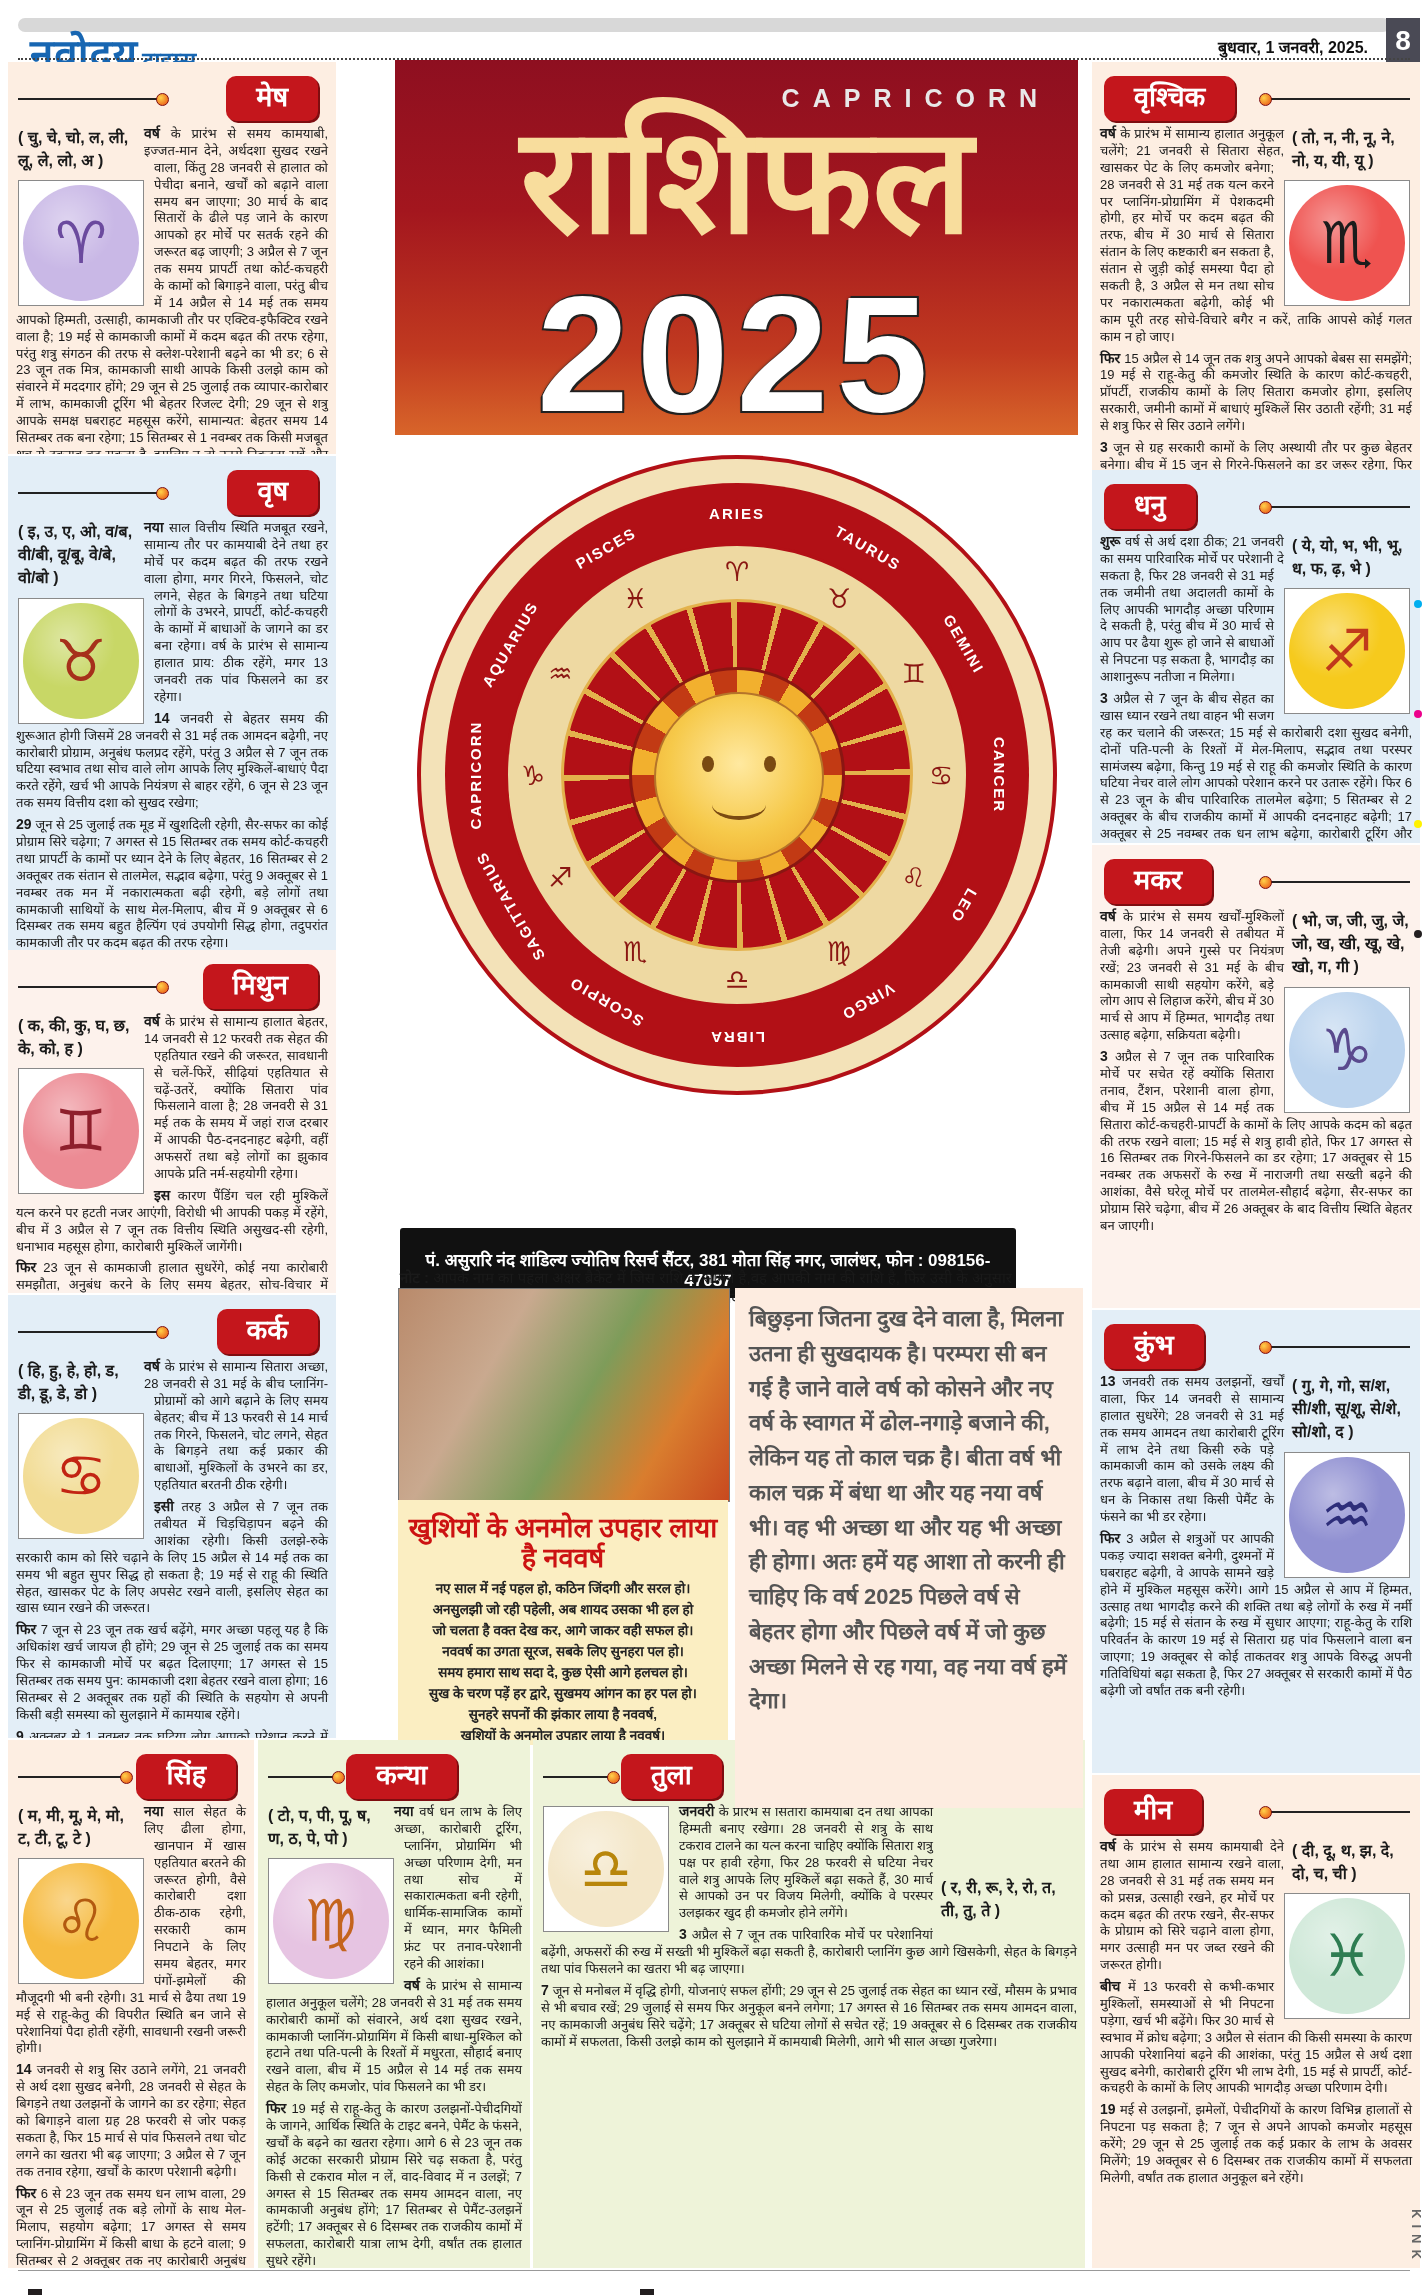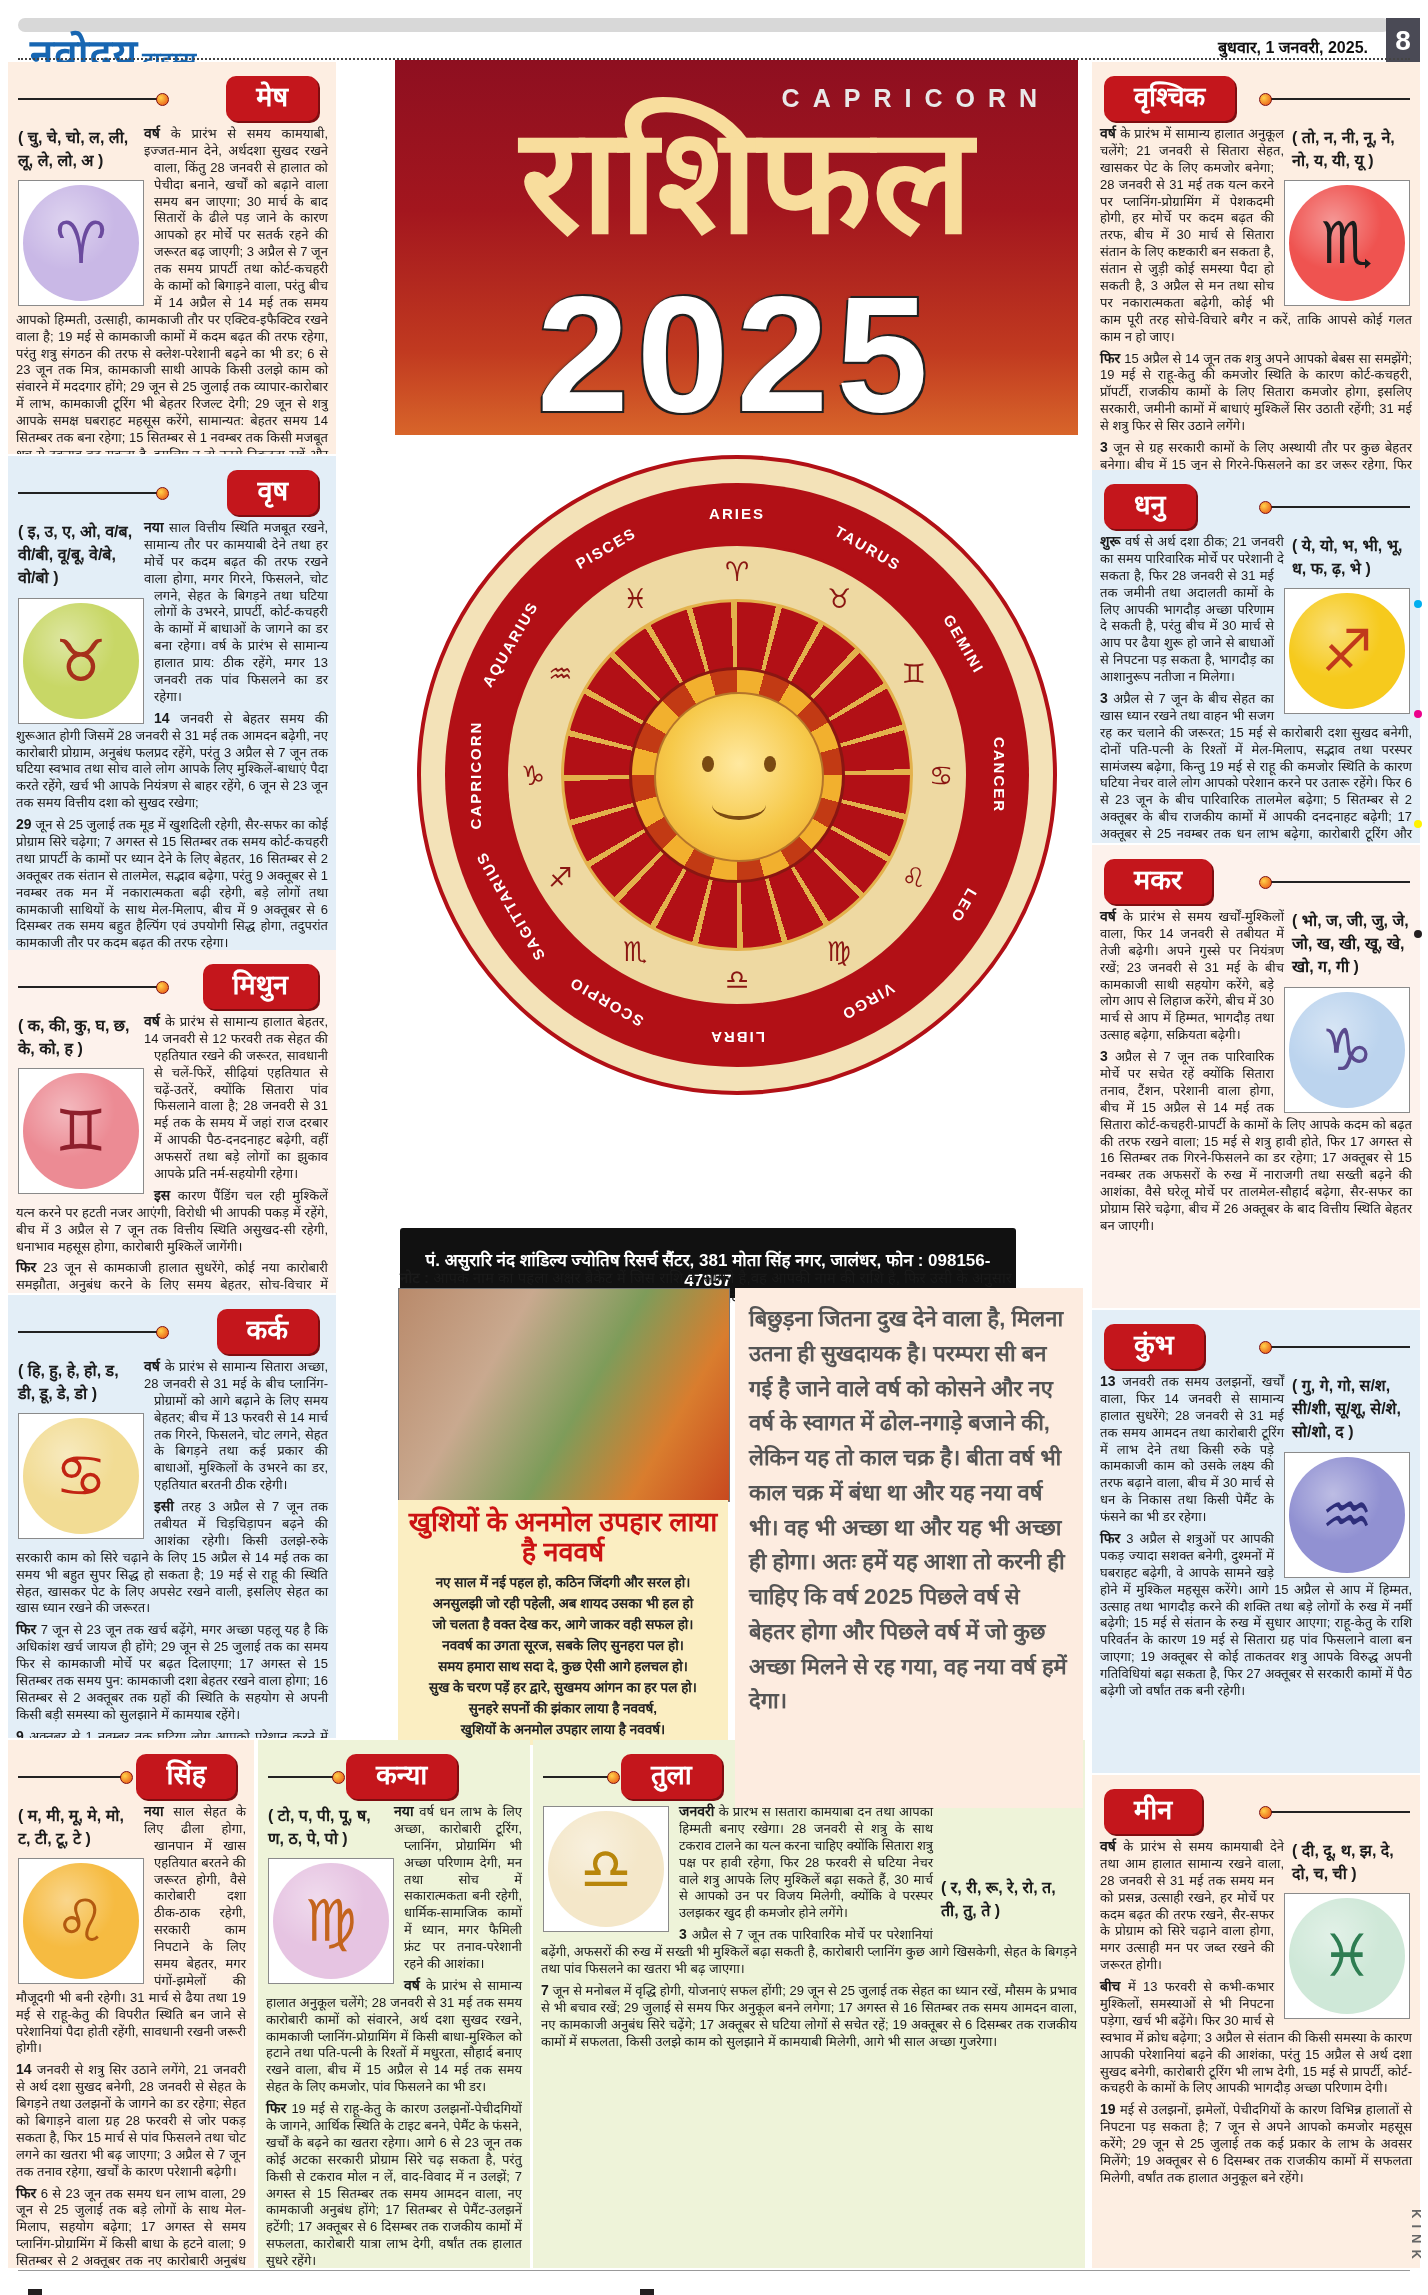--- a/index.html
+++ b/index.html
@@ -59,21 +59,21 @@
   .wname{position:absolute;left:50%;top:50%;color:#fff;font-weight:bold;font-size:15px;letter-spacing:2px;}
   .wglyph{position:absolute;left:50%;top:50%;color:#8a1612;font-size:27px;font-weight:bold;font-family:"DejaVu Sans",sans-serif;}
   
   .contact{position:absolute;left:400px;top:1228px;width:612px;background:#111;color:#fff;text-align:center;
     font-weight:bold;font-size:17px;padding:20px 2px 7px;border-radius:3px;}
   .note{position:absolute;left:397px;top:1268px;width:618px;font-size:15px;line-height:1.35;text-align:center;}
   
   .photo{position:absolute;left:398px;top:1288px;width:330px;height:212px;border:1px solid #777;
     background:linear-gradient(120deg,#b98a6b 0%,#c9a98f 30%,#7e9c5a 55%,#d97d2e 78%,#c8491f 100%);}
   .poem{position:absolute;left:398px;top:1500px;width:330px;height:245px;background:#fbeec2;
-    box-sizing:border-box;padding:8px 10px;text-align:center;}
+    box-sizing:border-box;padding:14px 10px;text-align:center;}
   .poem-title{color:#cc1212;font-weight:bold;font-size:27px;line-height:1.1;margin-bottom:6px;}
   .poem-line{font-size:13.5px;font-weight:bold;line-height:1.55;color:#222;}
   
   .editorial{position:absolute;left:735px;top:1288px;width:348px;height:520px;background:#fdece0;
     box-sizing:border-box;padding:14px 14px;font-size:22px;line-height:1.58;font-weight:bold;color:#555;z-index:4;}
   
   .pm{position:absolute;width:14px;height:10px;display:inline-block;}
   .pm-row{position:absolute;bottom:6px;display:flex;gap:3px;}
   .kink{position:absolute;right:4px;bottom:30px;color:#666;font-size:13px;font-weight:bold;
     writing-mode:vertical-rl;letter-spacing:6px;}

